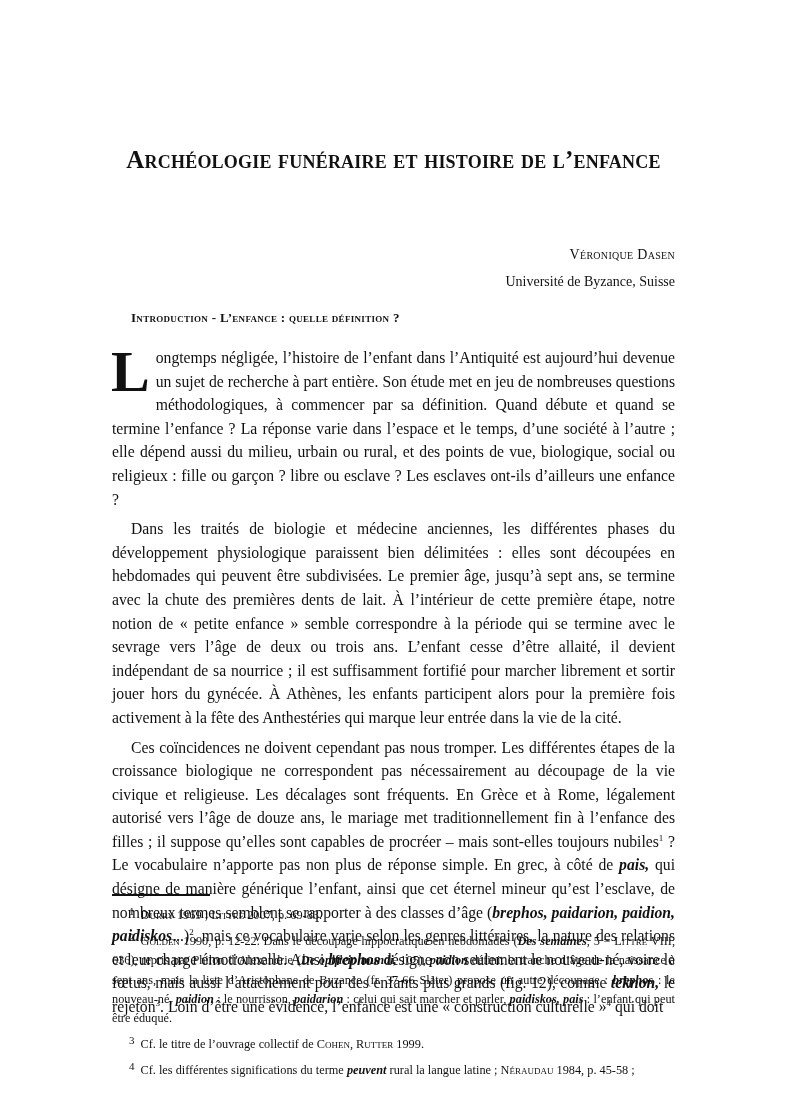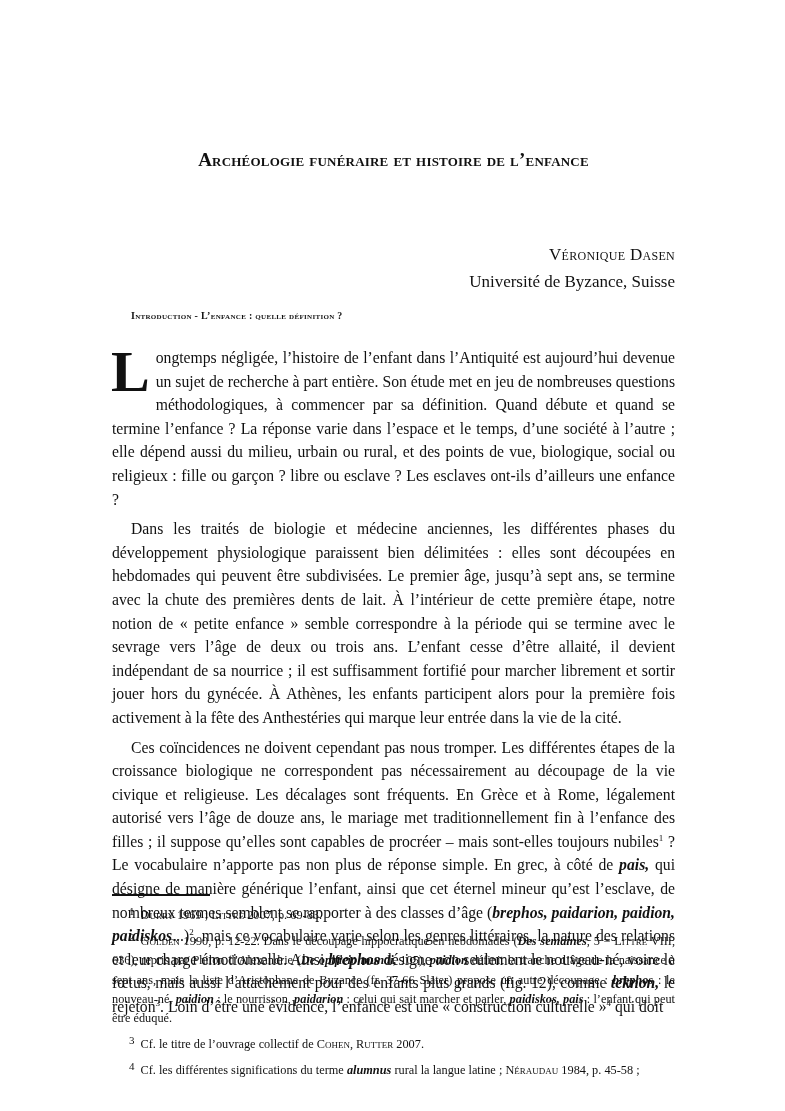--- a/index.html
+++ b/index.html
@@ -5,33 +5,33 @@
     html, body { margin: 0; padding: 0; background: #ffffff; }
     body {
       width: 785px; height: 1111px; position: relative; overflow: hidden;
       font-family: "DejaVu Serif", "Liberation Serif", serif;
       color: #111111;
     }
     .page { position: absolute; left: 112px; top: 0; width: 563px; }
     .title {
       position: absolute; left: 0; top: 147px; width: 563px;
       text-align: center; font-family: "Liberation Serif", serif;
-      font-weight: bold; font-variant: small-caps; font-size: 19px;
+      font-weight: bold; font-variant: small-caps; font-size: 25px;
       line-height: 25px; letter-spacing: 0.2px;
     }
     .title div { white-space: nowrap; }
     .author-block {
       position: absolute; right: 0; top: 241px; text-align: right;
-      font-family: "Liberation Serif", serif; font-size: 17px; line-height: 27px;
+      font-family: "Liberation Serif", serif; font-size: 14px; line-height: 27px;
     }
     .author-name { font-variant: small-caps; letter-spacing: 0.3px; }
     .section-heading {
       position: absolute; left: 19px; top: 310px;
       font-family: "Liberation Serif", serif; font-weight: bold;
-      font-variant: small-caps; font-size: 10px; letter-spacing: 0.3px;
+      font-variant: small-caps; font-size: 13px; letter-spacing: 0.3px;
       white-space: nowrap;
     }
     .body {
       position: absolute; left: 0; top: 346px; width: 563px;
       font-family: "Liberation Serif", serif; font-size: 15.7px;
       line-height: 23.6px; text-align: justify;
     }
     .body p { margin: 0 0 6px 0; text-indent: 19px; }
     .body p.first { text-indent: 0; }
     .dropcap {
@@ -74,18 +74,18 @@
     <p><span>Ces coïncidences ne doivent cependant pas nous tromper. Les différentes étapes de la croissance biologique ne correspondent pas nécessairement au découpage de la vie civique et religieuse. Les décalages sont fréquents. En Grèce et à Rome, légalement autorisé vers l’âge de douze ans, le mariage met traditionnellement fin à l’enfance des filles ; il suppose qu’elles sont capables de procréer – mais sont-elles toujours nubiles</span><sup>1</sup><span> ? Le vocabulaire n’apporte pas non plus de réponse simple. En grec, à côté de </span><em>pais,</em><span> qui désigne de manière générique l’enfant, ainsi que cet éternel mineur qu’est l’esclave, de nombreux termes semblent se rapporter à des classes d’âge (</span><em>brephos, paidarion, paidion, paidiskos</em><span>...)</span><sup>2</sup><span>, mais ce vocabulaire varie selon les genres littéraires, la nature des relations et leur charge émotionnelle. Ainsi </span><em>brephos</em><span> désigne non seulement le nouveau-né, voire le fœtus, mais aussi l’attachement pour des enfants plus grands (fig. 12), comme </span><em>teknon,</em><span> le rejeton</span><sup>3</sup><span>. Loin d’être une évidence, l’enfance est une « construction culturelle »</span><sup>4</sup><span> qui doit</span></p>
   </div>
 
   <div class="fn-rule"></div>
 
   <div class="footnotes">
     <div class="fn"><span class="fn-num">1</span><span class="sc">Durry</span><span> 1969 ; </span><span class="sc">Littré</span><span> 2007, p. 69-83.</span></div>
 
     <div class="fn"><span class="fn-num">2</span><span class="sc">Golden</span><span> 1990, p. 12-22. Dans le découpage hippocratique en hebdomades (</span><em>Des semaines</em><span>, 5 = </span><span class="sc">Littré</span><span> VIII, 636), repris par Philon d’Alexandrie (</span><em>De opificio mundi,</em><span> 105), </span><em>paidion</em><span> définit la tranche d’âge de la naissance à sept ans, mais la liste d’Aristophane de Byzance (fr. 37-66 Slater) propose un autre découpage : </span><em>brephos</em><span> : le nouveau-né, </span><em>paidion</em><span> : le nourrisson, </span><em>paidarion</em><span> : celui qui sait marcher et parler, </span><em>paidiskos, pais</em><span> : l’enfant qui peut être éduqué.</span></div>
 
-    <div class="fn"><span class="fn-num">3</span><span>Cf. le titre de l’ouvrage collectif de </span><span class="sc">Cohen</span><span>, </span><span class="sc">Rutter</span><span> 2007.</span></div>
+    <div class="fn"><span class="fn-num">3</span><span>Cf. le titre de l’ouvrage collectif de </span><span class="sc">Cohen</span><span>, </span><span class="sc">Rutter</span><span> 1999.</span></div>
 
-    <div class="fn"><span class="fn-num">4</span><span>Cf. les différentes significations du terme </span><em>alumnus</em><span> rural la langue latine ; </span><span class="sc">Néraudau</span><span> 1984, p. 45-58 ;</span></div>
+    <div class="fn"><span class="fn-num">4</span><span>Cf. les différentes significations du terme </span><em>peuvent</em><span> rural la langue latine ; </span><span class="sc">Néraudau</span><span> 1984, p. 45-58 ;</span></div>
   </div>
 
 </div>
 
 </body></html>

